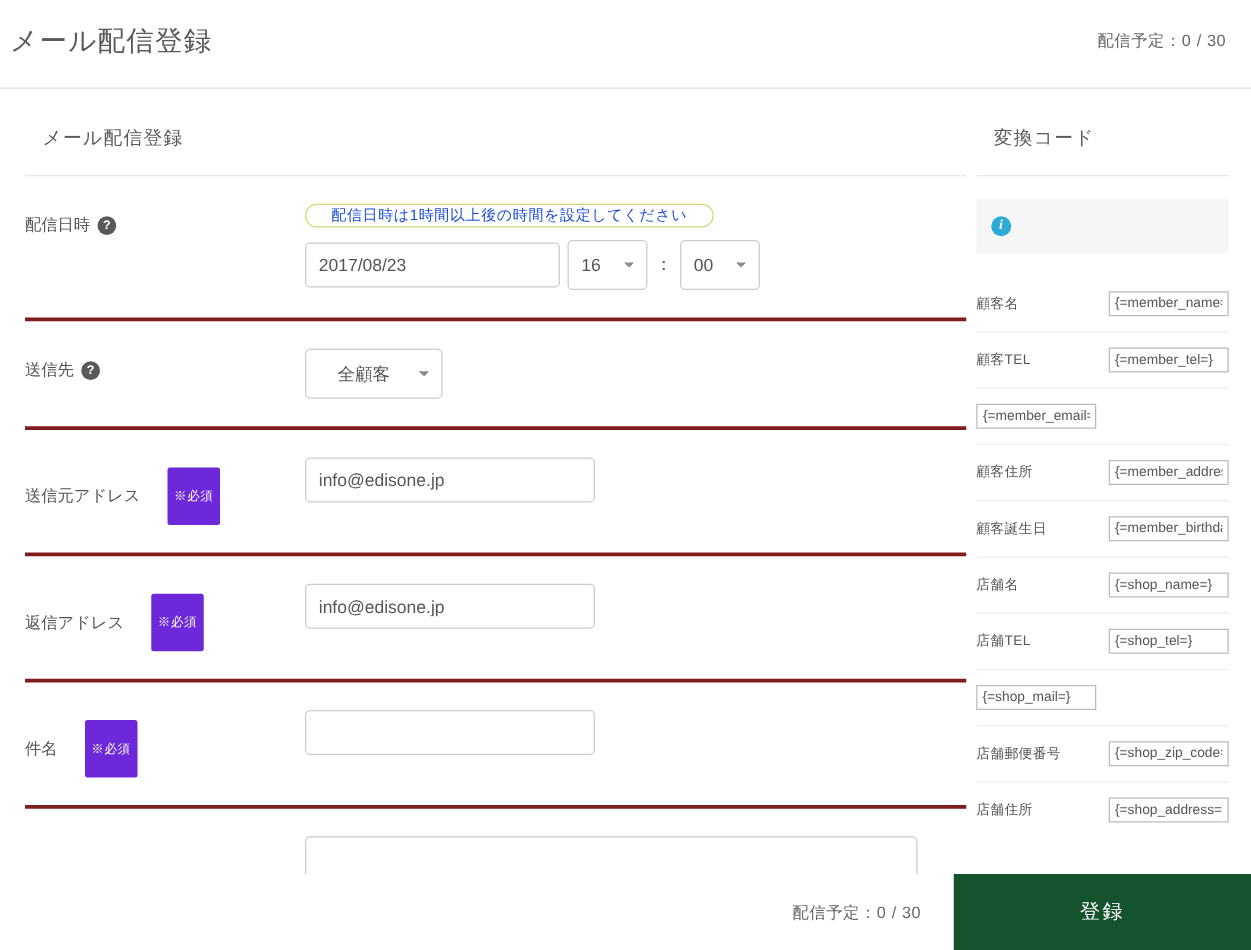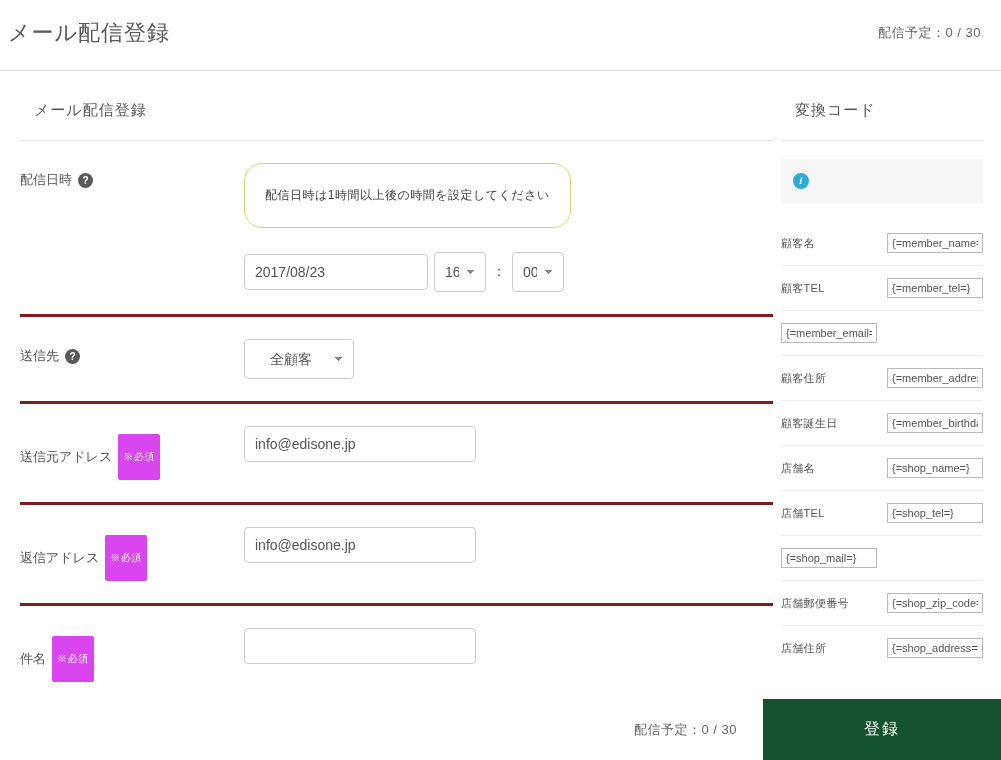--- a/index.html
+++ b/index.html
@@ -8,28 +8,28 @@
 .header h1 { font-size: 22px; font-weight: normal; color: #595959; letter-spacing: 1px; }
 .counter { font-size: 13px; color: #666; letter-spacing: 0.5px; }
 .layout { display: flex; }
 .main { flex: 1; padding: 0 0 0 20px; }
 .sidebar { width: 228px; padding: 0 18px 0 8px; }
 .section-title { font-size: 15px; color: #595959; padding: 30px 14px 20px; border-bottom: 1px solid #e8e8e8; letter-spacing: 1px; }
 .form-row { display: flex; align-items: flex-start; padding: 22px 0; border-bottom: 3px solid #7f1d1d; }
 .form-row.no-border { border-bottom: none; padding-bottom: 10px; }
 .label-col { width: 224px; padding-top: 8px; display: flex; align-items: center; gap: 6px; flex-wrap: wrap; }
 .label-col .lbl { font-size: 13px; color: #555; }
-.req { background: #d946ef; color: #fff; font-size: 10px; padding: 16px 5px; border-radius: 2px; letter-spacing: 0.5px; }
+.req { background: #6d28d9; color: #fff; font-size: 10px; padding: 16px 5px; border-radius: 2px; letter-spacing: 0.5px; margin-left: 16px; }
 .input-col { flex: 1; padding-right: 20px; }
-.hint-bubble { border: 1.5px solid #d2d86b; border-radius: 18px; padding: 23px 20px; color: #404040; font-size: 12px; margin-bottom: 24px; display: inline-block; letter-spacing: 0.5px; }
+.hint-bubble { border: 1.5px solid #d2d86b; border-radius: 18px; padding: 0 20px; color: #1d4ed8; font-size: 12px; margin-bottom: 10px; display: inline-block; letter-spacing: 0.5px; }
 .inp, .sel, .ta { border: 1px solid #ccc; border-radius: 4px; padding: 9px 10px; font-size: 14px; color: #555; font-family: inherit; background: #fff; }
 .inp { width: 232px; }
-.inp.date { width: 184px; }
+.inp.date { width: 204px; }
 .sel { height: 40px; padding-right: 26px; appearance: none; background-image: linear-gradient(45deg, transparent 50%, #888 50%), linear-gradient(135deg, #888 50%, transparent 50%); background-position: calc(100% - 14px) 17px, calc(100% - 10px) 17px; background-size: 4px 4px, 4px 4px; background-repeat: no-repeat; }
-.sel.small { width: 52px; }
+.sel.small { width: 64px; }
 .sel.recip { width: 110px; text-align: center; }
 .ta { width: 490px; height: 60px; resize: vertical; }
 .dt-group { display: flex; align-items: center; gap: 6px; }
 .colon { font-size: 14px; color: #555; }
 .help-icon { display: inline-flex; width: 15px; height: 15px; background: #595959; color: #fff; border-radius: 50%; font-size: 10px; font-weight: bold; align-items: center; justify-content: center; }
 .info-icon { display: inline-flex; width: 16px; height: 16px; background: #2eaad6; color: #fff; border-radius: 50%; font-size: 11px; font-weight: bold; align-items: center; justify-content: center; font-style: italic; font-family: serif; flex-shrink: 0; }
 .side-note { background: #f6f6f6; padding: 14px 12px; font-size: 12px; color: #555; line-height: 1.8; display: flex; gap: 8px; margin-bottom: 18px; letter-spacing: 0.5px; }
 .code-table { width: 100%; }
 .code-row { display: flex; align-items: center; padding: 12px 0; border-bottom: 1px solid #eee; gap: 8px; }
 .code-row:last-child { border-bottom: none; }

